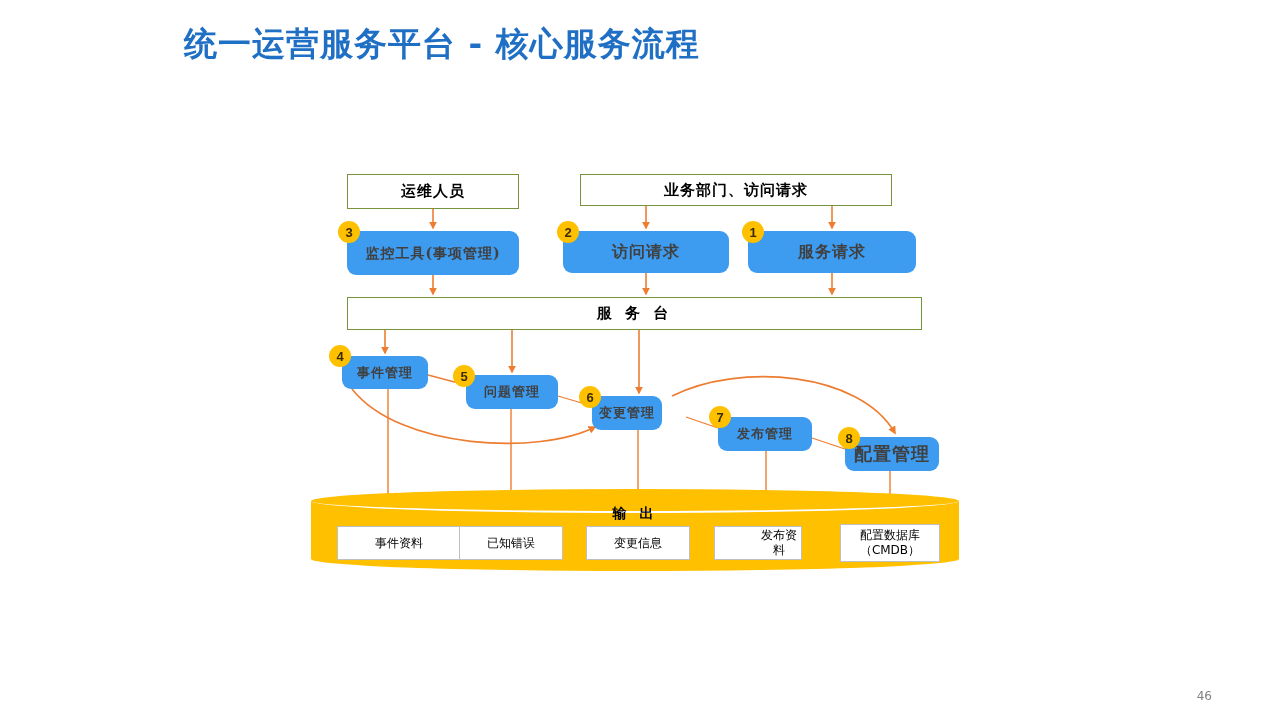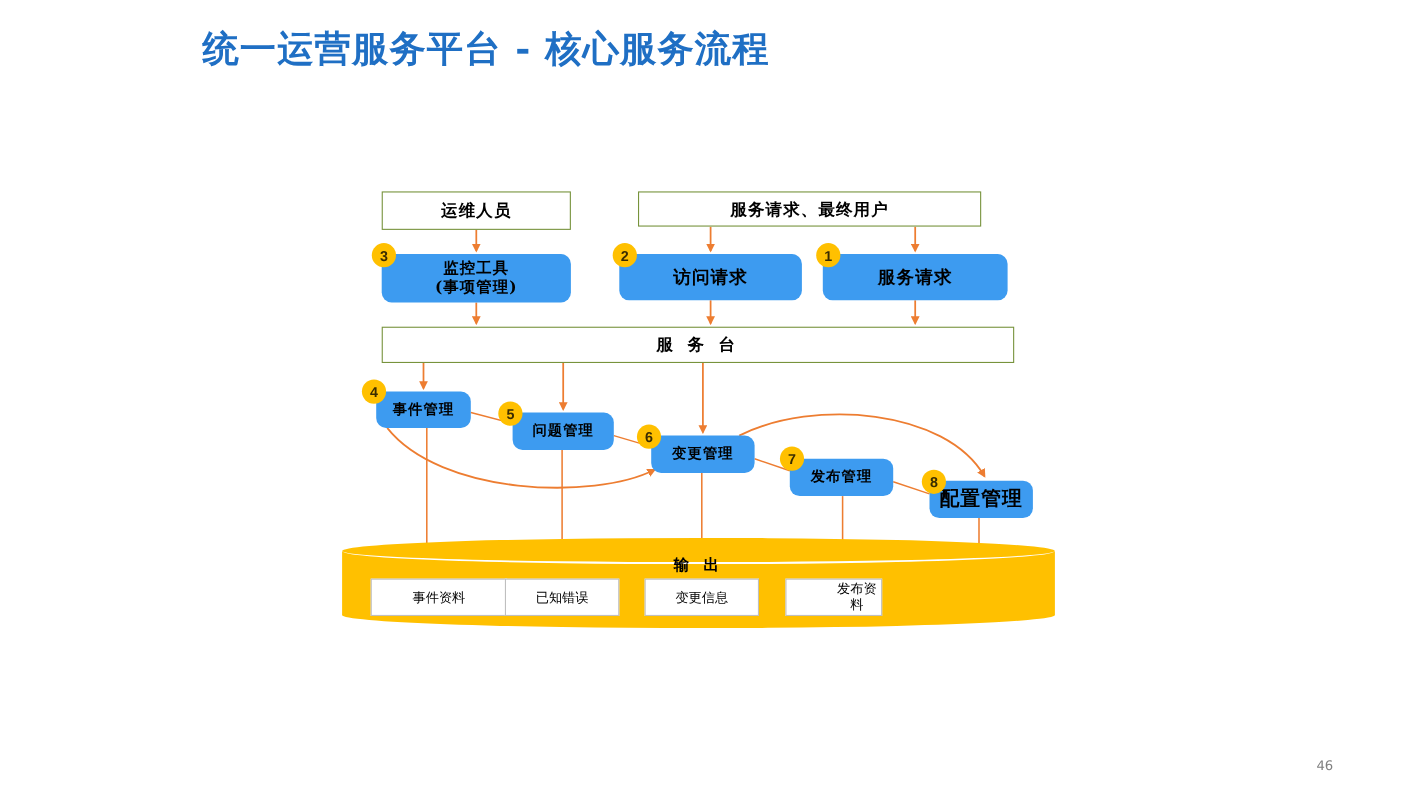--- a/index.html
+++ b/index.html
@@ -60,37 +60,37 @@
   #actor-biz     { left: 580px; top: 174px; width: 312px; height: 32px; }
   #service-desk  { left: 347px; top: 297px; width: 575px; height: 33px;
                    letter-spacing: 4px; }
   
   .proc-box {
     position: absolute;
     background: #3D9BF0;
     border-radius: 9px;
     box-sizing: border-box;
     display: flex;
-    flex-direction: column;
+    flex-direction: row;
     align-items: center;
     justify-content: center;
-    color: #000000;
+    color: #404040;
     font-weight: bold;
     font-family: "DejaVu Serif", "Liberation Serif", serif;
     line-height: 1.18;
     text-align: left;
     letter-spacing: 1px;
   }
   .proc-line { display: block; }
   #p-monitor { left: 347px; top: 231px; width: 172px; height: 44px; font-size: 14px; }
   #p-access  { left: 563px; top: 231px; width: 166px; height: 42px; font-size: 16px; }
   #p-service { left: 748px; top: 231px; width: 168px; height: 42px; font-size: 16px; }
   #p-incident{ left: 342px; top: 356px; width: 86px; height: 33px; font-size: 13px; }
   #p-problem { left: 466px; top: 375px; width: 92px; height: 34px; font-size: 13px; }
-  #p-change  { left: 592px; top: 396px; width: 94px; height: 34px; font-size: 13px; }
+  #p-change  { left: 592px; top: 396px; width: 70px; height: 34px; font-size: 13px; }
   #p-release { left: 718px; top: 417px; width: 94px; height: 34px; font-size: 13px; }
   #p-config  { left: 845px; top: 437px; width: 94px; height: 34px; font-size: 18px; }
   
   .badge {
     position: absolute;
     width: 22px;
     height: 22px;
     border-radius: 50%;
     background: #FFC000;
     color: #3A2C00;
@@ -234,21 +234,21 @@
 
       <path d="M 388 389 L 388 529"></path>
       <path d="M 511 409 L 511 529"></path>
       <path d="M 638 430 L 638 529"></path>
       <path d="M 766 451 L 766 529"></path>
       <path d="M 890 471 L 890 527"></path>
     </g>
   </svg>
 
   <div class="actor-box" id="actor-ops">运维人员</div>
-  <div class="actor-box" id="actor-biz">服务请求、最终用户</div>
+  <div class="actor-box" id="actor-biz">业务部门、访问请求</div>
 
   <div class="proc-box" id="p-monitor">
     <span class="proc-line">监控工具</span>
     <span class="proc-line">(事项管理)</span>
   </div>
   <div class="proc-box" id="p-access">
     <span class="proc-line">访问请求</span>
   </div>
   <div class="proc-box" id="p-service">
     <span class="proc-line">服务请求</span>
@@ -293,15 +293,19 @@
   </div>
   <div class="out-box" id="o-known">
     <span>已知错误</span>
   </div>
   <div class="out-box" id="o-change">
     <span>变更信息</span>
   </div>
   <div class="out-box" id="o-release">
     <span>发布资料</span>
   </div>
+  <div class="out-box" id="o-cmdb">
+    <span>配置数据库</span>
+    <span>（CMDB）</span>
+  </div>
 
   <div id="page-number">46</div>
 </div>
 
 </body></html>

